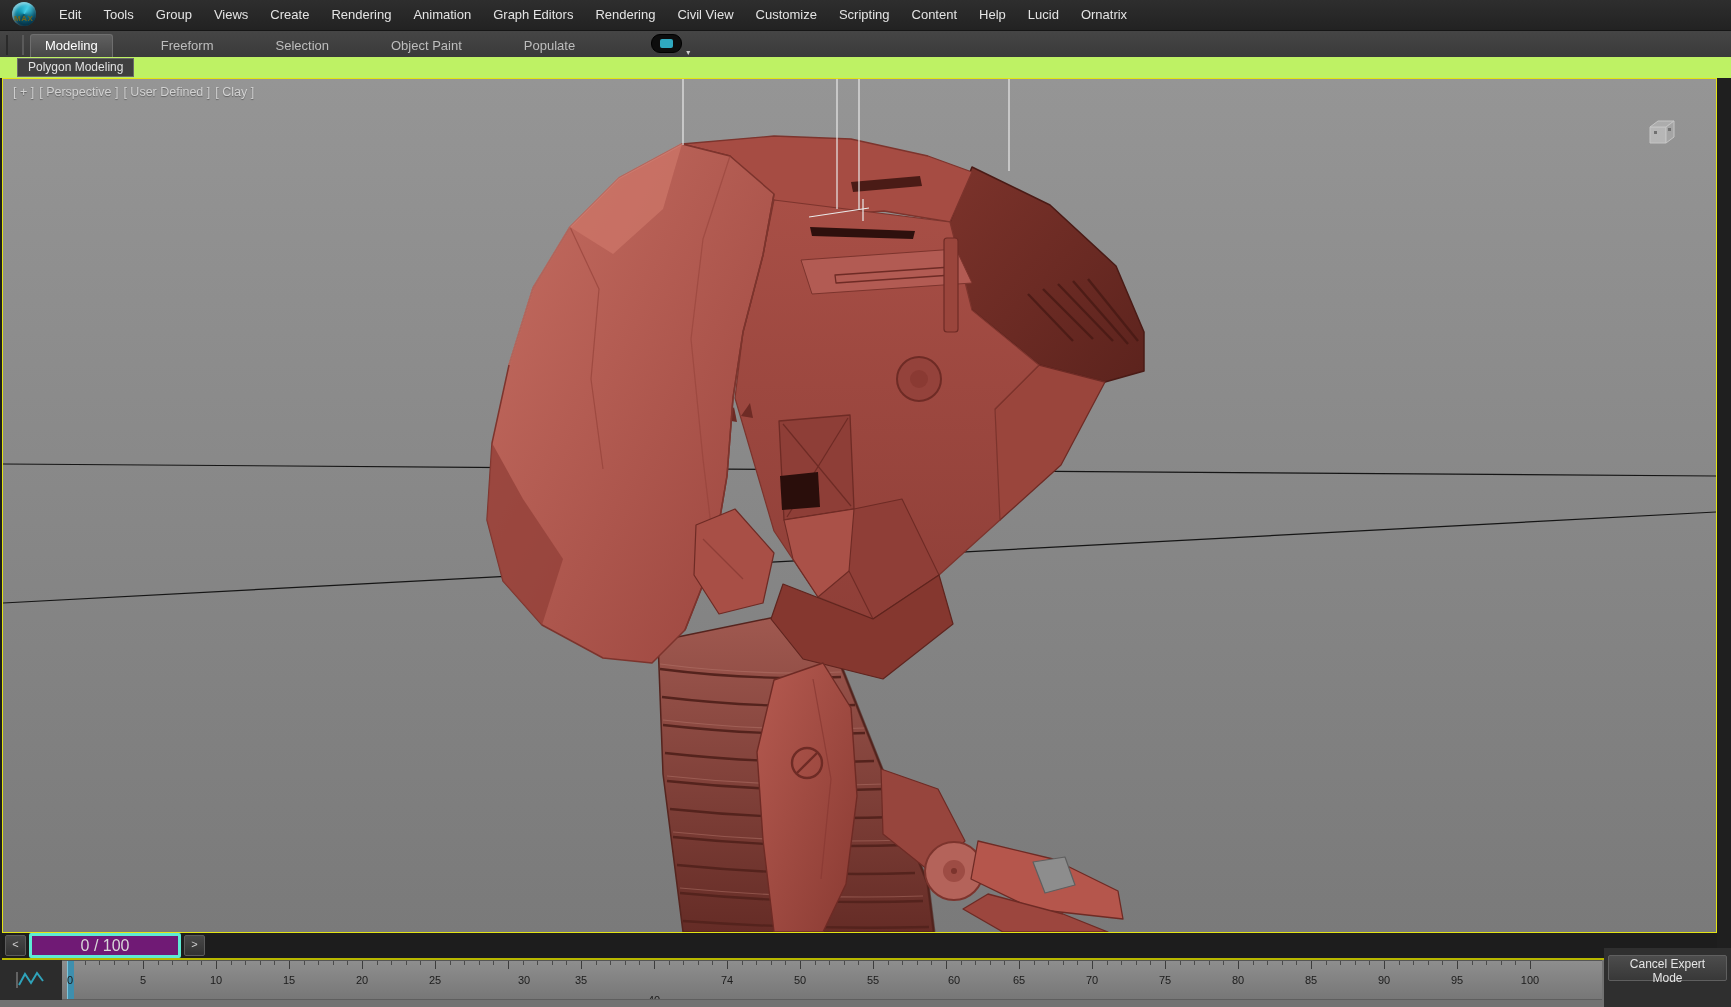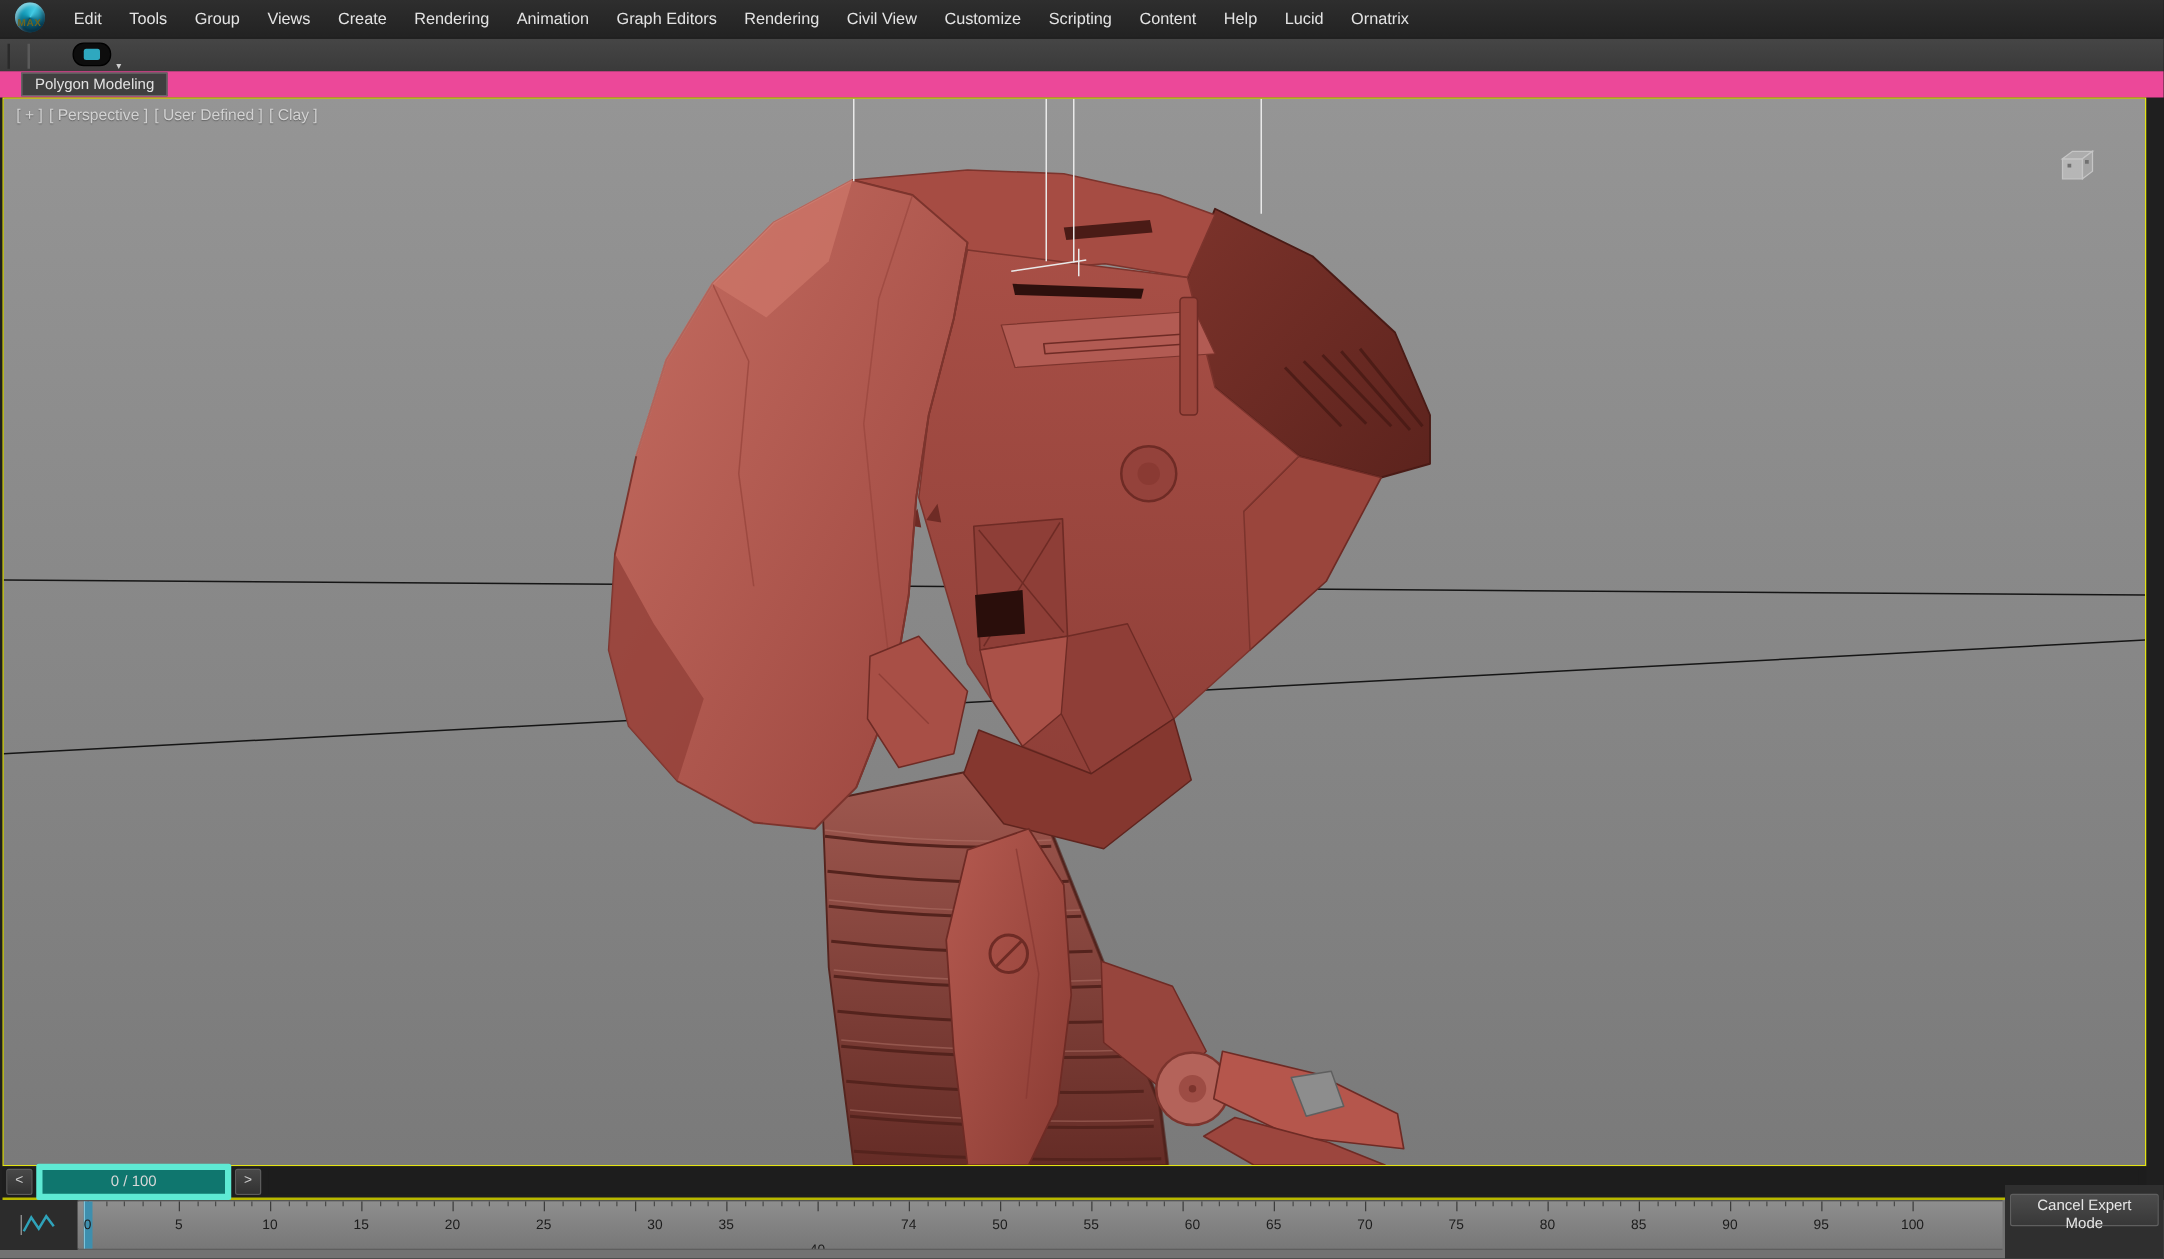--- a/index.html
+++ b/index.html
@@ -42,21 +42,21 @@
   }
   .overflow-pill{
     display:flex;align-items:center;gap:4px;background:#0d0d0d;border:1px solid #000;
     border-radius:9px;height:17px;padding:0 8px;margin:0 0 4px 28px;cursor:pointer;
   }
   .overflow-pill .glyph{width:13px;height:9px;background:#2fa8bf;border-radius:2px;display:inline-block;
     box-shadow:inset 0 -3px 0 #1d7econst;}
   .overflow-arrow{color:#cfcfcf;font-size:8px;margin-left:4px;cursor:pointer;}
   
   .panel-strip{
-    position:absolute;top:57px;left:0;width:1731px;height:21px;background:#ec4899;
+    position:absolute;top:57px;left:0;width:1731px;height:21px;background:#bef264;
     display:flex;align-items:center;
   }
   .panel-tab{
     margin-left:17px;background:#3f3f3f;border:1px solid #6a6a6a;color:#e2e2e2;
     font-size:12px;padding:1px 10px 2px 10px;cursor:pointer;white-space:nowrap;
   }
   
   .viewport{
     position:absolute;top:78px;left:2px;width:1713px;height:853px;
     border:1px solid #e3e414;
@@ -71,22 +71,22 @@
   .timeslider{
     position:absolute;top:933px;left:2px;width:1715px;height:25px;background:#1d1d1d;
     border-bottom:2px solid #b8b800;display:flex;align-items:center;z-index:6;
   }
   .ts-btn{
     width:19px;height:19px;margin-left:3px;background:linear-gradient(#484848,#323232);
     border:1px solid #5c5c5c;color:#cfcfcf;font-size:11px;line-height:17px;text-align:center;
     cursor:pointer;border-radius:2px;
   }
   .frame-box{
-    width:146px;height:19px;margin-left:3px;background:#0f766e;border:5px solid #5eead4;
-    color:#d8d8d8;font-size:12px;line-height:19px;text-align:center;cursor:pointer;border-radius:2px;
+    width:146px;height:19px;margin-left:3px;background:#701a75;border:3px solid #5eead4;
+    color:#d8d8d8;font-size:16px;line-height:19px;text-align:center;cursor:pointer;border-radius:2px;
   }
   .ts-track{flex:1;height:19px;margin:0 6px;background:#1d1d1d;}
   
   .bottom-strip{
     position:absolute;top:960px;left:0;width:1731px;height:47px;background:#727272;z-index:4;
   }
   .curve-btn{
     position:absolute;left:0;top:0;width:62px;height:40px;background:#2c2c2c;
     border-right:1px solid #1a1a1a;cursor:pointer;display:flex;align-items:center;justify-content:center;
   }
@@ -137,20 +137,27 @@
       <span class="menu-item">Scripting</span>
       <span class="menu-item">Content</span>
       <span class="menu-item">Help</span>
       <span class="menu-item">Lucid</span>
       <span class="menu-item">Ornatrix</span>
     </div>
 </div>
 
 <div class="ribbon-tabs">
   <div class="grip"></div>
+  <div style="display:flex;align-items:flex-end;">
+      <span class="rtab active">Modeling</span>
+      <span class="rtab">Freeform</span>
+      <span class="rtab">Selection</span>
+      <span class="rtab">Object Paint</span>
+      <span class="rtab">Populate</span>
+    </div>
   <div class="overflow-pill">
     <span class="glyph"></span>
   </div>
   <span class="overflow-arrow">▾</span>
 </div>
 
 <div class="panel-strip">
   <div class="panel-tab">Polygon Modeling</div>
 </div>
 

